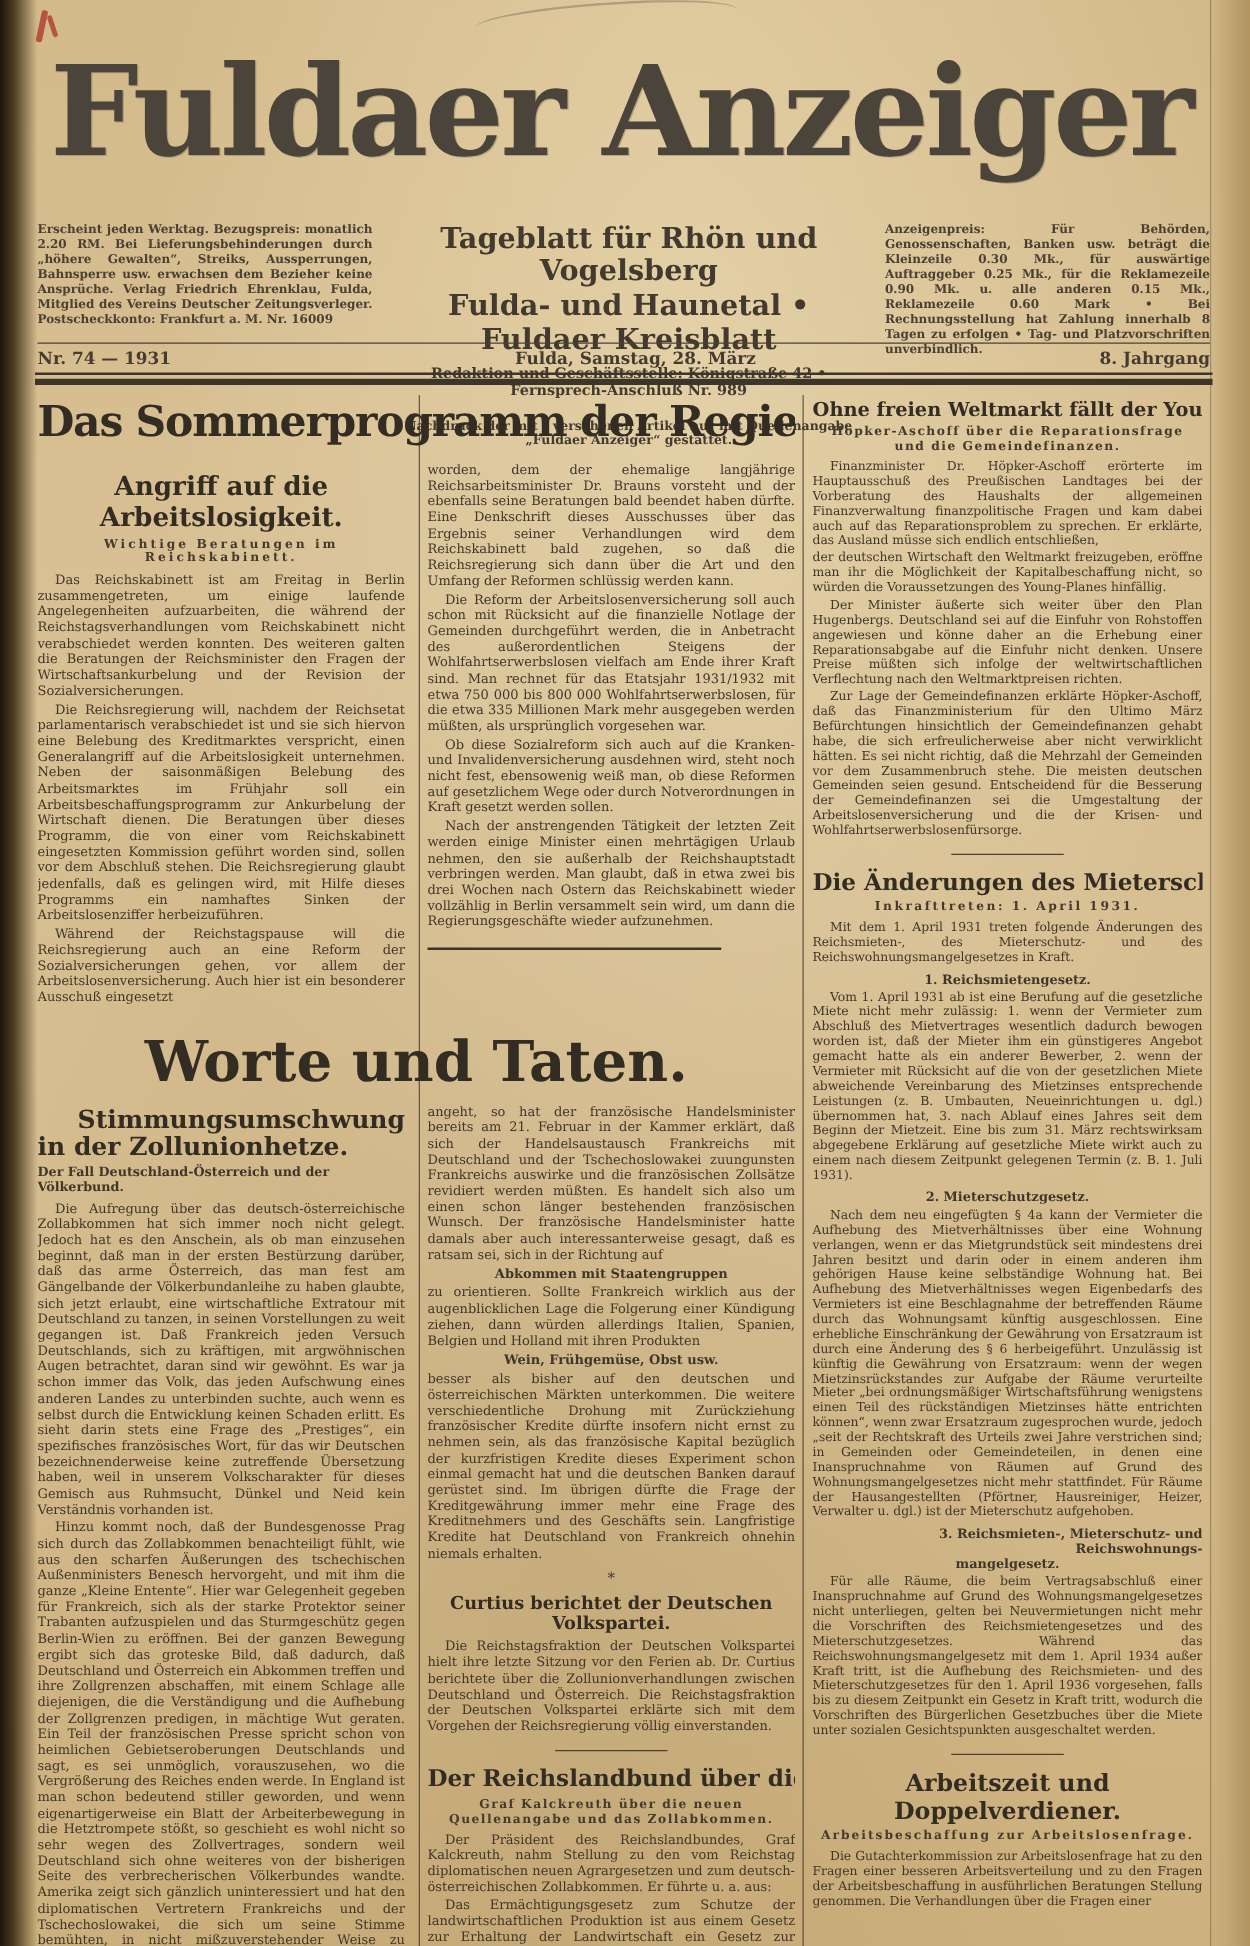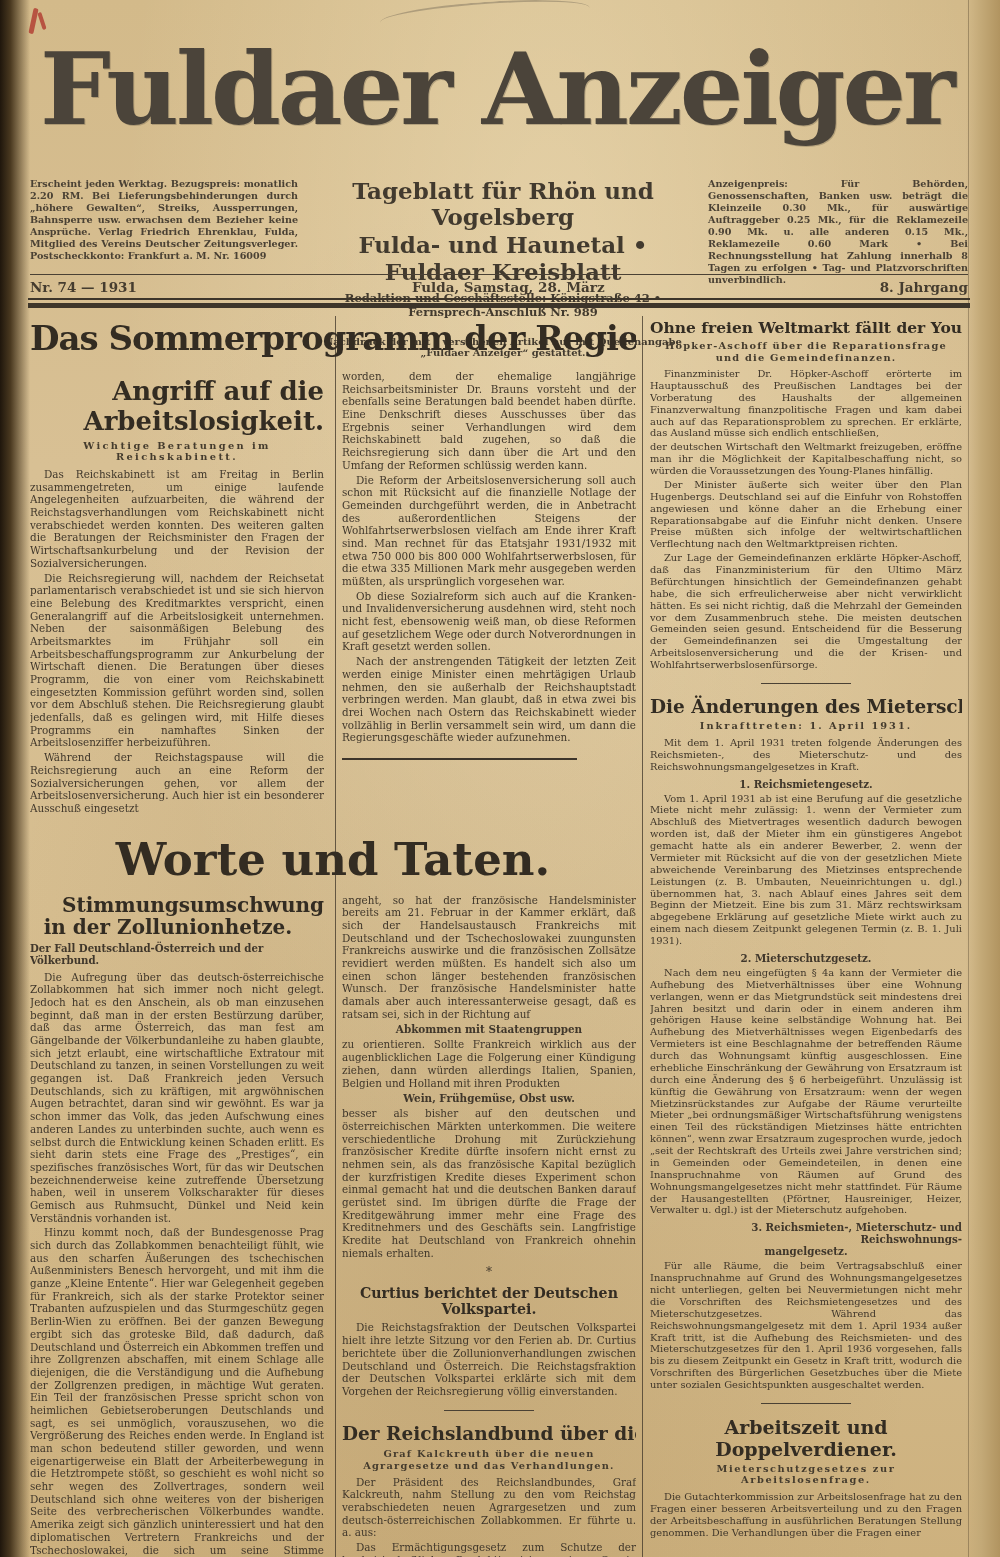--- a/index.html
+++ b/index.html
@@ -42,31 +42,31 @@
   .rule-b { position:absolute; top:303px; left:28px; width:942px; height:5px; background:#3d352a; }
 
   .vdiv { position:absolute; top:316px; width:1px; height:1241px; background:rgba(62,52,40,.75); }
 
   .cols12 { position:absolute; top:318px; left:30px; width:606px; height:1239px; overflow:hidden; }
   .col3   { position:absolute; top:318px; left:650px; width:312px; height:1239px; overflow:hidden; }
 
   h1.sommer { font-size:34px; font-weight:bold; text-align:center; color:#332c22; letter-spacing:-1px; margin:0 0 12px 0; white-space:nowrap; }
   .tworow { display:flex; gap:18px; }
   .tcol { width:294px; }
-  h2.angriff { font-size:26px; font-weight:bold; text-align:right; color:#332c22; margin:6px 0 4px 0; }
+  h2.angriff { font-size:21px; font-weight:bold; text-align:center; color:#332c22; margin:6px 0 4px 0; }
   .kicker { font-size:9.8px; font-weight:bold; letter-spacing:2.4px; text-align:center; margin:2px 0 6px 0; color:#443b2d; }
   .kicker2 { font-size:9.8px; font-weight:bold; letter-spacing:1.2px; text-align:center; margin:1px 0; color:#443b2d; }
   p.body { font-size:10.4px; line-height:1.22; text-align:justify; text-indent:14px; margin:0 0 2px 0; }
   p.body.noind { text-indent:0; }
   .shortrule { width:235px; height:2px; background:#3d352a; margin:16px 0 0 auto; }
   .shortrule.left { margin:14px auto 0 0; }
   h1.worte { font-size:45px; font-weight:bold; text-align:center; color:#332c22; margin:16px 0 8px 0; }
   .wsub { font-size:20px; font-weight:bold; color:#332c22; line-height:1.1; }
   .wsub.s1 { text-align:right; padding-left:10px; }
-  .wsub.s2 { text-align:center; padding-right:18px; margin-bottom:4px; }
+  .wsub.s2 { text-align:left; padding-right:18px; margin-bottom:4px; }
   .bline { font-size:10.2px; font-weight:bold; margin:4px 0 5px 0; }
   .centerb { font-size:10.4px; font-weight:bold; text-align:center; margin:3px 0; }
   .star { text-align:center; font-size:12px; margin:6px 0 2px 0; }
   h3.curtius { font-size:14.2px; font-weight:bold; text-align:center; margin:6px 0 4px 0; color:#332c22; }
   .hairline-center { width:90px; height:1px; background:#4a4134; margin:12px auto; }
   h2.rlb { font-size:18.5px; font-weight:bold; text-align:center; color:#332c22; margin:4px 0 4px 0; white-space:nowrap; }
 
   
   .col3 p.body { font-size:9.9px; line-height:1.2; }
   h2.young { font-size:15.5px; font-weight:bold; text-align:center; color:#332c22; margin:0 0 3px 0; white-space:nowrap; }
@@ -143,22 +143,22 @@
         <div class="centerb">Abkommen mit Staatengruppen</div>
         <p class="body noind">zu orientieren. Sollte Frankreich wirklich aus der augenblicklichen Lage die Folgerung einer Kündigung ziehen, dann würden allerdings Italien, Spanien, Belgien und Holland mit ihren Produkten</p>
         <div class="centerb">Wein, Frühgemüse, Obst usw.</div>
         <p class="body noind">besser als bisher auf den deutschen und österreichischen Märkten unterkommen. Die weitere verschiedentliche Drohung mit Zurückziehung französischer Kredite dürfte insofern nicht ernst zu nehmen sein, als das französische Kapital bezüglich der kurzfristigen Kredite dieses Experiment schon einmal gemacht hat und die deutschen Banken darauf gerüstet sind. Im übrigen dürfte die Frage der Kreditgewährung immer mehr eine Frage des Kreditnehmers und des Geschäfts sein. Langfristige Kredite hat Deutschland von Frankreich ohnehin niemals erhalten.</p>
         <div class="star">*</div>
         <h3 class="curtius">Curtius berichtet der Deutschen Volkspartei.</h3>
         <p class="body">Die Reichstagsfraktion der Deutschen Volkspartei hielt ihre letzte Sitzung vor den Ferien ab. Dr. Curtius berichtete über die Zollunionverhandlungen zwischen Deutschland und Österreich. Die Reichstagsfraktion der Deutschen Volkspartei erklärte sich mit dem Vorgehen der Reichsregierung völlig einverstanden.</p>
         <div class="hairline-center"></div>
         <h2 class="rlb">Der Reichslandbund über die Agrarhilfe.</h2>
         <div class="kicker2">Graf Kalckreuth über die neuen</div>
-        <div class="kicker2" style="margin-bottom:5px;">Agrargesetze und das Verhandlungen.</div>
-        <p class="body">Der Präsident des Reichslandbundes, Graf Kalckreuth, nahm Stellung zu den vom Reichstag verabschiedeten neuen Agrargesetzen und zum deutsch-österreichischen Zollabkommen. Er führte u. a. aus:</p>
+        <div class="kicker2" style="margin-bottom:5px;">Quellenangabe und das Zollabkommen.</div>
+        <p class="body">Der Präsident des Reichslandbundes, Graf Kalckreuth, nahm Stellung zu den vom Reichstag diplomatischen neuen Agrargesetzen und zum deutsch-österreichischen Zollabkommen. Er führte u. a. aus:</p>
         <p class="body">Das Ermächtigungsgesetz zum Schutze der landwirtschaftlichen Produktion ist aus einem Gesetz zur Erhaltung der Landwirtschaft ein Gesetz zur Sicherung der Interessen der Konsumenten geworden. Die Möglichkeiten für eine verminderte Spannerzeugung der Landwirte reichen jedoch nur bis an die Tore der Stadt. Dort wird es Aufgabe des Konsums sein, für eine vernünftige Spannerzeugung zu sorgen. Man kann also sagen, daß das neue Ermächtigungsgesetz die Regierung in die Lage setzt, eine weitere Verschlechterung der landwirtschaftlichen Lage, die in diesem Sommer zu erwarten ist, zu vermeiden.</p>
 
       </div>
     </div>
   </div>
 
   <div class="col3">
     <h2 class="young">Ohne freien Weltmarkt fällt der Young-Plan.</h2>
     <div class="kicker2">Höpker-Aschoff über die Reparationsfrage</div>
     <div class="kicker2" style="margin-bottom:5px;">und die Gemeindefinanzen.</div>
@@ -174,17 +174,17 @@
     <div class="sechead">1. Reichsmietengesetz.</div>
     <p class="body">Vom 1. April 1931 ab ist eine Berufung auf die gesetzliche Miete nicht mehr zulässig: 1. wenn der Vermieter zum Abschluß des Mietvertrages wesentlich dadurch bewogen worden ist, daß der Mieter ihm ein günstigeres Angebot gemacht hatte als ein anderer Bewerber, 2. wenn der Vermieter mit Rücksicht auf die von der gesetzlichen Miete abweichende Vereinbarung des Mietzinses entsprechende Leistungen (z. B. Umbauten, Neueinrichtungen u. dgl.) übernommen hat, 3. nach Ablauf eines Jahres seit dem Beginn der Mietzeit. Eine bis zum 31. März rechtswirksam abgegebene Erklärung auf gesetzliche Miete wirkt auch zu einem nach diesem Zeitpunkt gelegenen Termin (z. B. 1. Juli 1931).</p>
     <div class="sechead">2. Mieterschutzgesetz.</div>
     <p class="body">Nach dem neu eingefügten § 4a kann der Vermieter die Aufhebung des Mietverhältnisses über eine Wohnung verlangen, wenn er das Mietgrundstück seit mindestens drei Jahren besitzt und darin oder in einem anderen ihm gehörigen Hause keine selbständige Wohnung hat. Bei Aufhebung des Mietverhältnisses wegen Eigenbedarfs des Vermieters ist eine Beschlagnahme der betreffenden Räume durch das Wohnungsamt künftig ausgeschlossen. Eine erhebliche Einschränkung der Gewährung von Ersatzraum ist durch eine Änderung des § 6 herbeigeführt. Unzulässig ist künftig die Gewährung von Ersatzraum: wenn der wegen Mietzinsrückstandes zur Aufgabe der Räume verurteilte Mieter „bei ordnungsmäßiger Wirtschaftsführung wenigstens einen Teil des rückständigen Mietzinses hätte entrichten können“, wenn zwar Ersatzraum zugesprochen wurde, jedoch „seit der Rechtskraft des Urteils zwei Jahre verstrichen sind; in Gemeinden oder Gemeindeteilen, in denen eine Inanspruchnahme von Räumen auf Grund des Wohnungsmangelgesetzes nicht mehr stattfindet. Für Räume der Hausangestellten (Pförtner, Hausreiniger, Heizer, Verwalter u. dgl.) ist der Mieterschutz aufgehoben.</p>
     <div class="sechead" style="margin-bottom:0;text-align:right;">3. Reichsmieten-, Mieterschutz- und Reichswohnungs-</div>
     <div class="sechead" style="margin-top:0;">mangelgesetz.</div>
     <p class="body">Für alle Räume, die beim Vertragsabschluß einer Inanspruchnahme auf Grund des Wohnungsmangelgesetzes nicht unterliegen, gelten bei Neuvermietungen nicht mehr die Vorschriften des Reichsmietengesetzes und des Mieterschutzgesetzes. Während das Reichswohnungsmangelgesetz mit dem 1. April 1934 außer Kraft tritt, ist die Aufhebung des Reichsmieten- und des Mieterschutzgesetzes für den 1. April 1936 vorgesehen, falls bis zu diesem Zeitpunkt ein Gesetz in Kraft tritt, wodurch die Vorschriften des Bürgerlichen Gesetzbuches über die Miete unter sozialen Gesichtspunkten ausgeschaltet werden.</p>
     <div class="hairline-center"></div>
 
     <h2 class="azeit">Arbeitszeit und Doppelverdiener.</h2>
-    <div class="kicker" style="letter-spacing:1.6px;">Mieterschutzgesetzes zur Arbeitslosenfrage.</div>
+    <div class="kicker" style="letter-spacing:1.6px;">Arbeitsbeschaffung zur Arbeitslosenfrage.</div>
     <p class="body">Die Gutachterkommission zur Arbeitslosenfrage hat zu den Fragen einer besseren Arbeitsverteilung und zu den Fragen der Arbeitsbeschaffung in ausführlichen Beratungen Stellung genommen. Die Verhandlungen über die Fragen einer</p>
 
   </div>
 </div>
 
 </body></html>

